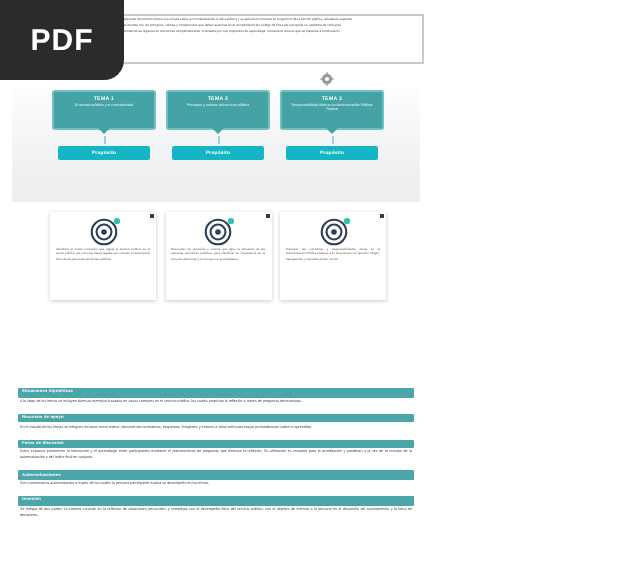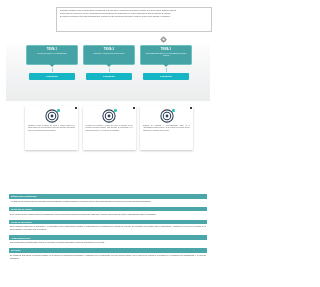--- a/index.html
+++ b/index.html
@@ -127,20 +127,23 @@
   .sec-body{
     font-size:1.85px;line-height:2.85px;color:#464646;
     text-align:justify;margin:1.2px 0 0;padding:0 1px;
   }
 </style>
 </head>
 <body>
 
 <div class="page">
 
+  <div class="pdf-badge">
+    <span>PDF</span>
+  </div>
 
   <div class="intro-box">
     <p class="intro-line">El presente documento ofrece una mirada sobre la normatividad de la ética pública y su aplicación concreta en el ejercicio de la función pública, señalando aspectos</p>
     <p class="intro-line">relacionados con los principios, valores y compromisos que deben asumirse en el cumplimiento del Código de Ética para propiciar un ambiente de confianza.</p>
     <p class="intro-line">El contenido se organiza en tres temas complementarios, orientados por sus propósitos de aprendizaje. Consulte el recurso que se presenta a continuación.</p>
   </div>
 
   <svg class="gear-icon" viewBox="0 0 24 24">
     <circle cx="12" cy="12" r="9" fill="#9a9a9a"></circle>
     <circle cx="12" cy="12" r="3.6" fill="#ffffff"></circle>

